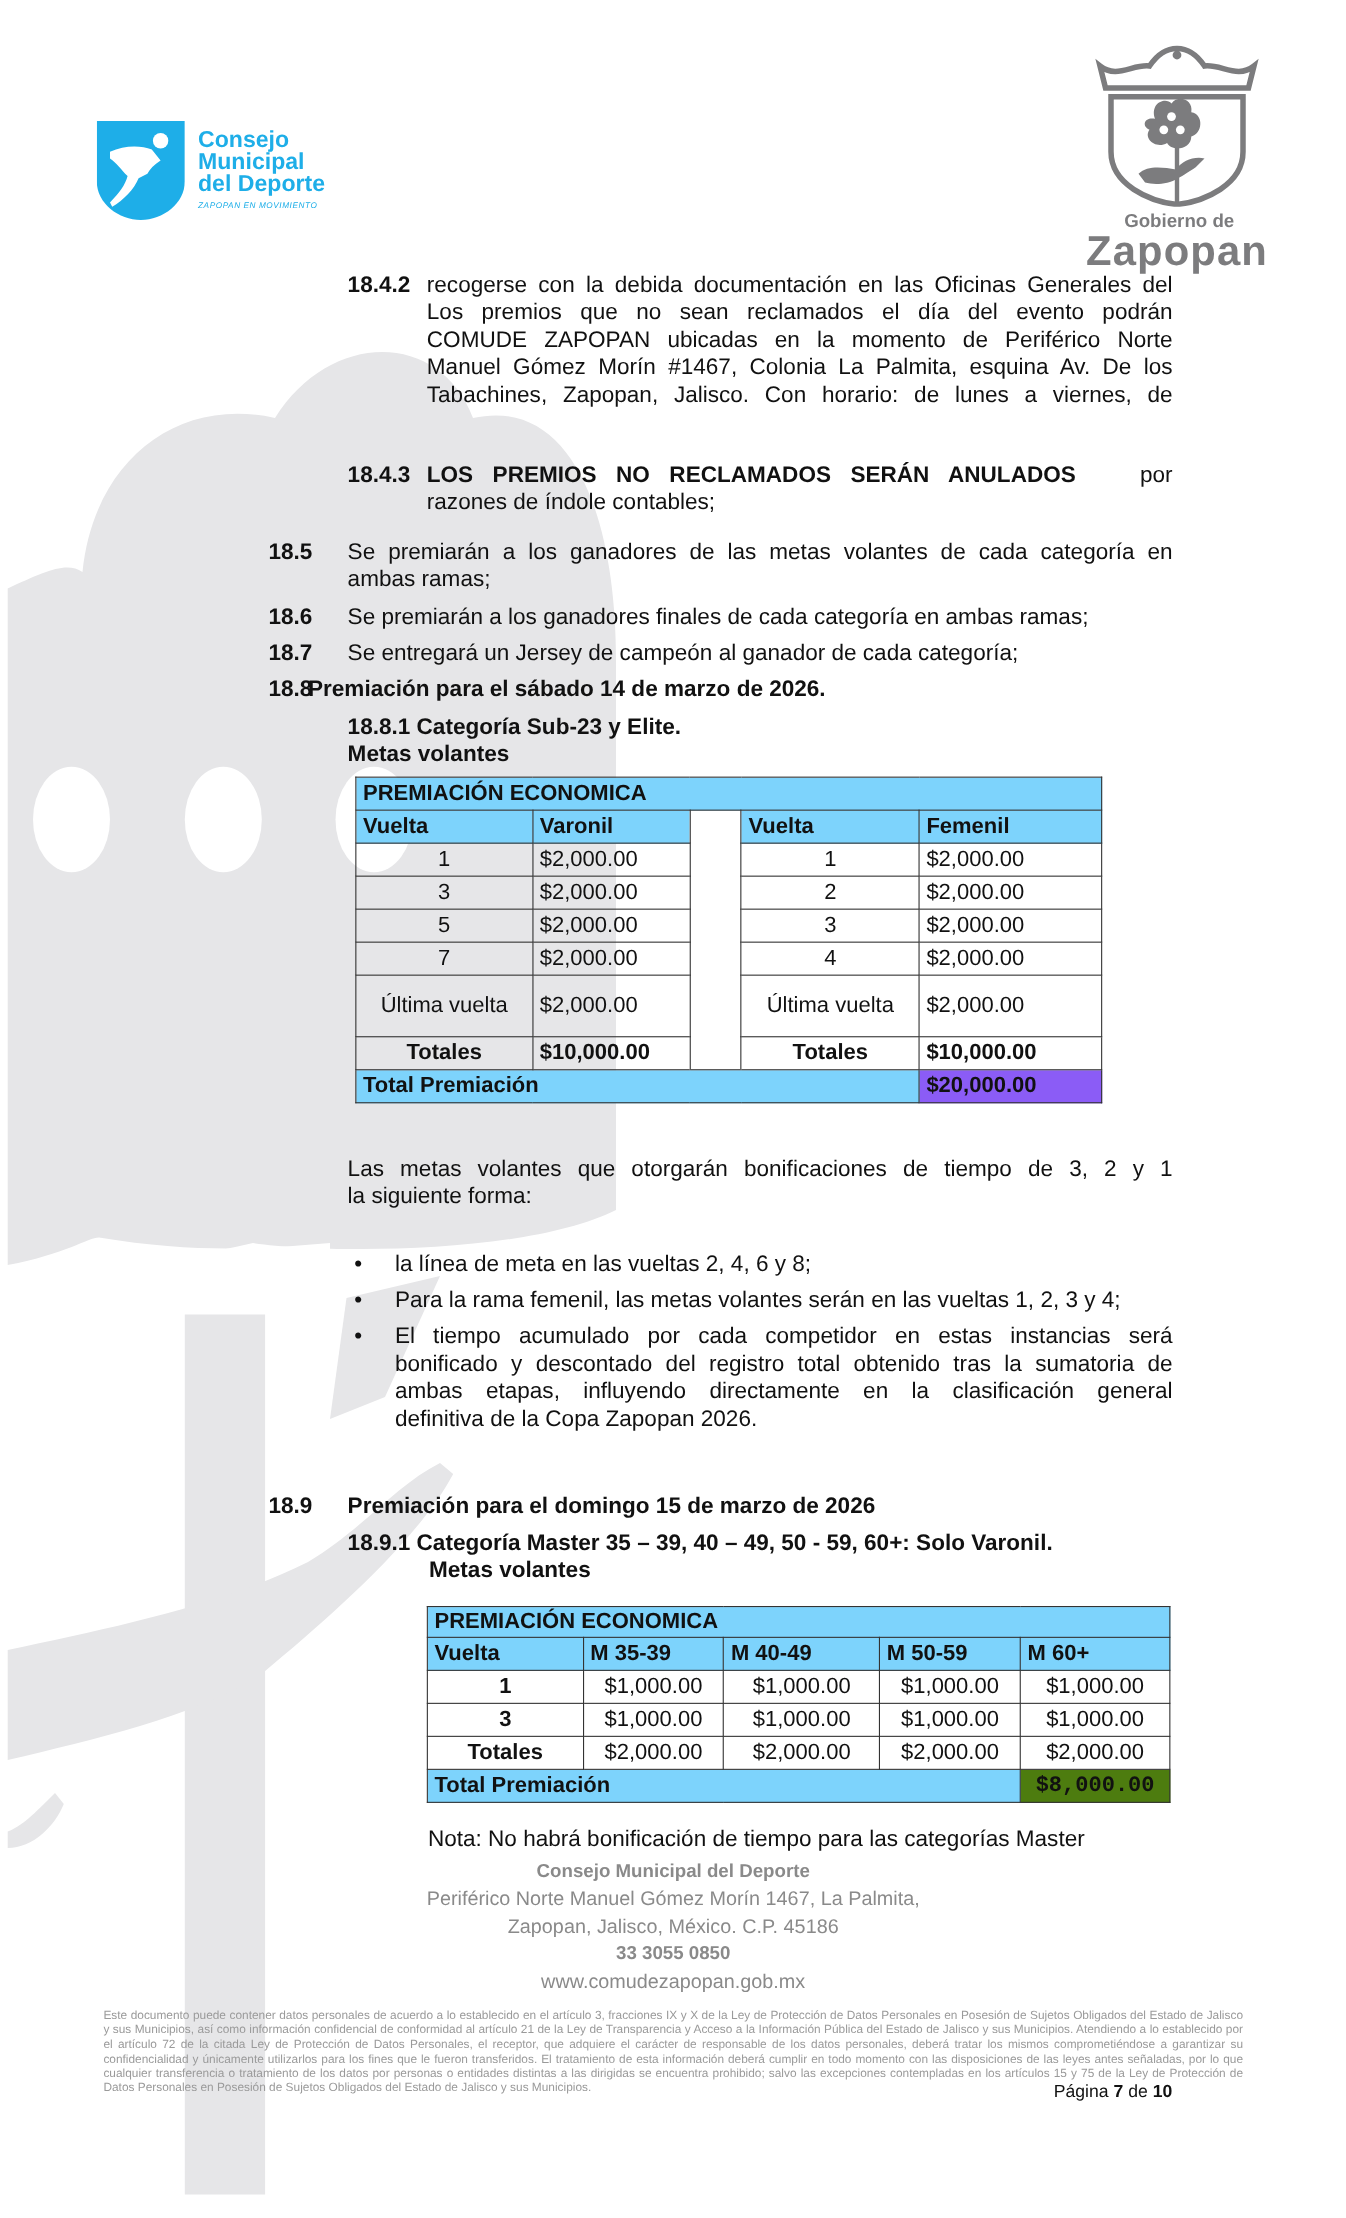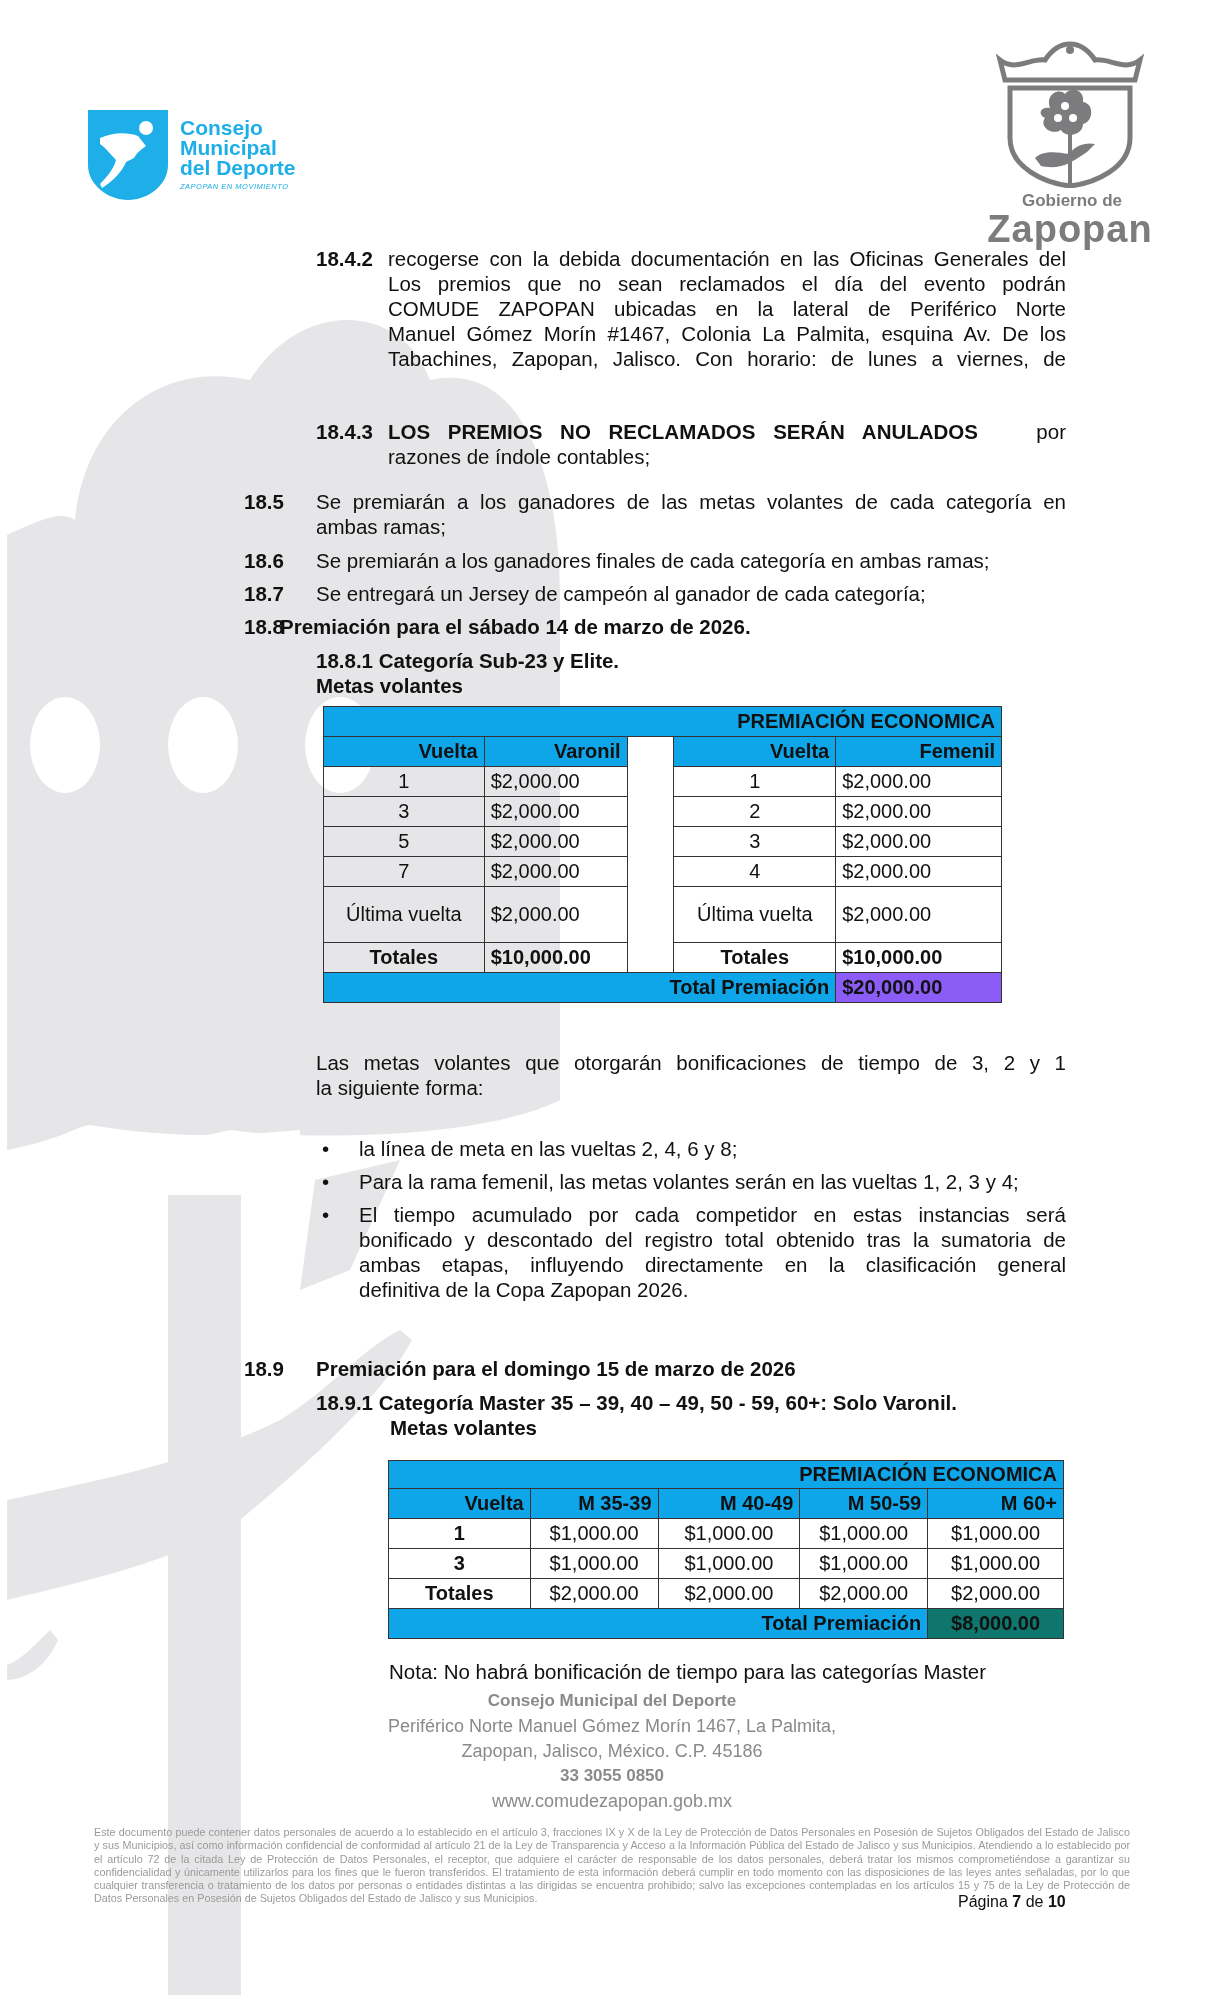--- a/index.html
+++ b/index.html
@@ -16,21 +16,21 @@
   .comude-logo { left:88px; top:110px; width:240px; height:96px; }
   .comude-shield { position:absolute; left:0; top:0; width:80px; height:90px; }
   .comude-text { position:absolute; left:92px; top:8px; color:#1eaee8; font-weight:bold; font-size:21px; line-height:20px; }
   .comude-tag { position:absolute; left:92px; top:72px; color:#1eaee8; font-size:7.5px; font-style:italic; letter-spacing:0.5px; }
   .gov-logo { left:965px; top:38px; width:210px; height:210px; }
   .gov-text1 { position:absolute; left:32px; top:153px; color:#7c7c7e; font-size:17px; font-weight:bold; width:150px; text-align:center; }
   .gov-text2 { position:absolute; left:0px; top:170px; color:#7c7c7e; font-size:38px; font-weight:bold; letter-spacing:1px; width:210px; text-align:center; }
   
   table.prize { border-collapse:collapse; font-size:20px; }
   table.prize td { border:1.5px solid #333; padding:0 6px; height:29px; }
-  table.prize .hd { background:#0ea5e9; font-weight:bold; text-align:right; }
+  table.prize .hd { background:#7dd3fc; font-weight:bold; text-align:left; }
   table.prize .c { text-align:center; }
   table.prize .l { text-align:left; }
   table.prize .b { font-weight:bold; }
   table.prize td.gap { border-top:none; border-bottom:none; background:#fff; }
   table.prize td.white { background:#8b5cf6; }
   
   .footer-org { color:#8a8a8a; font-size:17px; font-weight:bold; text-align:center; width:600px; left:312px; }
   .footer-line { color:#8a8a8a; font-size:18px; text-align:center; width:700px; left:262px; }
   .disclaimer { left:94px; top:1826px; width:1036px; color:#9a9a9a; font-size:10.8px; line-height:13.3px; text-align:justify; }
   .page-num { left:958px; top:1893px; font-size:16px; color:#111; }
@@ -91,21 +91,21 @@
   </svg>
   <div class="gov-text1">Gobierno de</div>
   <div class="gov-text2">Zapopan</div>
 </div>
 
 <div class="content para" style="left:316px; top:246px; width:750px;">
   <span class="abs num" style="left:0;top:0;">18.4.2</span>
   <div style="margin-left:72px;">
     <div style="text-align-last:justify">recogerse con la debida documentación en las Oficinas Generales del</div>
     <div style="text-align-last:justify">Los premios que no sean reclamados el día del evento podrán</div>
-    <div style="text-align-last:justify">COMUDE ZAPOPAN ubicadas en la lateral de Periférico Norte</div>
+    <div style="text-align-last:justify">COMUDE ZAPOPAN ubicadas en la momento de Periférico Norte</div>
     <div style="text-align-last:justify">Manuel Gómez Morín #1467, Colonia La Palmita, esquina Av. De los</div>
     <div style="text-align-last:justify">Tabachines, Zapopan, Jalisco. Con horario: de lunes a viernes, de</div>
   </div>
 </div>
 
 <div class="content para" style="left:316px; top:419px; width:750px;">
   <span class="abs num" style="left:0;top:0;">18.4.3</span>
   <div style="margin-left:72px;">
     <div style="display:flex; justify-content:space-between;">
       <span class="bold" style="word-spacing:12px;">LOS PREMIOS NO RECLAMADOS SERÁN ANULADOS</span>
@@ -271,21 +271,21 @@
   </tr>
   <tr>
     <td class="c b" style="height:27px;">Totales</td>
     <td class="c">$2,000.00</td>
     <td class="c">$2,000.00</td>
     <td class="c">$2,000.00</td>
     <td class="c">$2,000.00</td>
   </tr>
   <tr>
     <td colspan="4" class="hd" style="height:27px;">Total Premiación</td>
-    <td class="c b" style="background:#0f766e;">$8,000.00</td>
+    <td class="c b" style="background:#4d7c0f;font-family:Liberation Mono, monospace;">$8,000.00</td>
   </tr>
 </tbody>
   </table>
 
 <div class="content" style="left:389px; top:1660px; font-size:20.5px;">Nota: No habrá bonificación de tiempo para las categorías Master</div>
 
 <div class="content abs footer-org" style="top:1691px;">Consejo Municipal del Deporte</div>
 <div class="content abs footer-line" style="top:1716px;">Periférico Norte Manuel Gómez Morín 1467, La Palmita,</div>
 <div class="content abs footer-line" style="top:1741px;">Zapopan, Jalisco, México. C.P. 45186</div>
 <div class="content abs footer-line" style="top:1766px; font-weight:bold; font-size:17px;">33 3055 0850</div>

